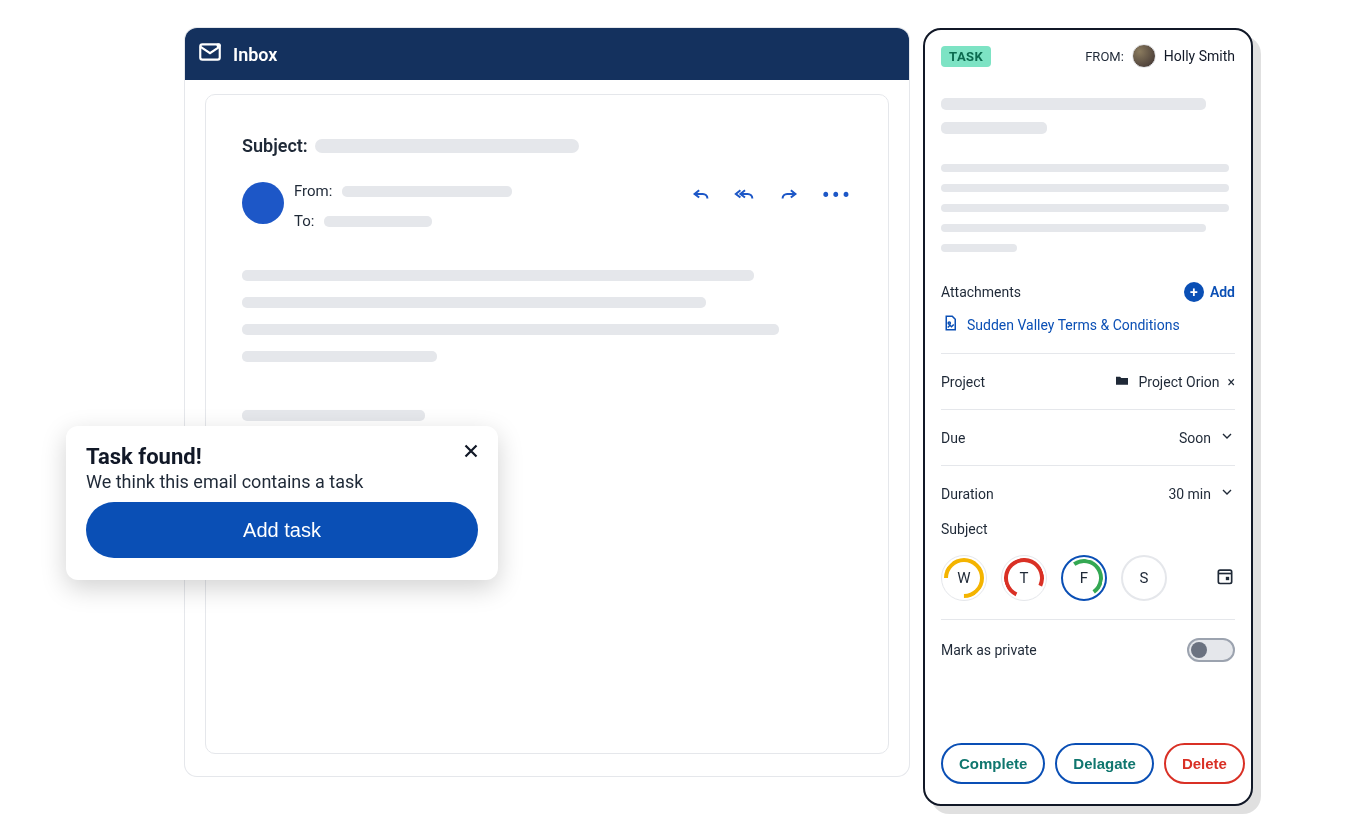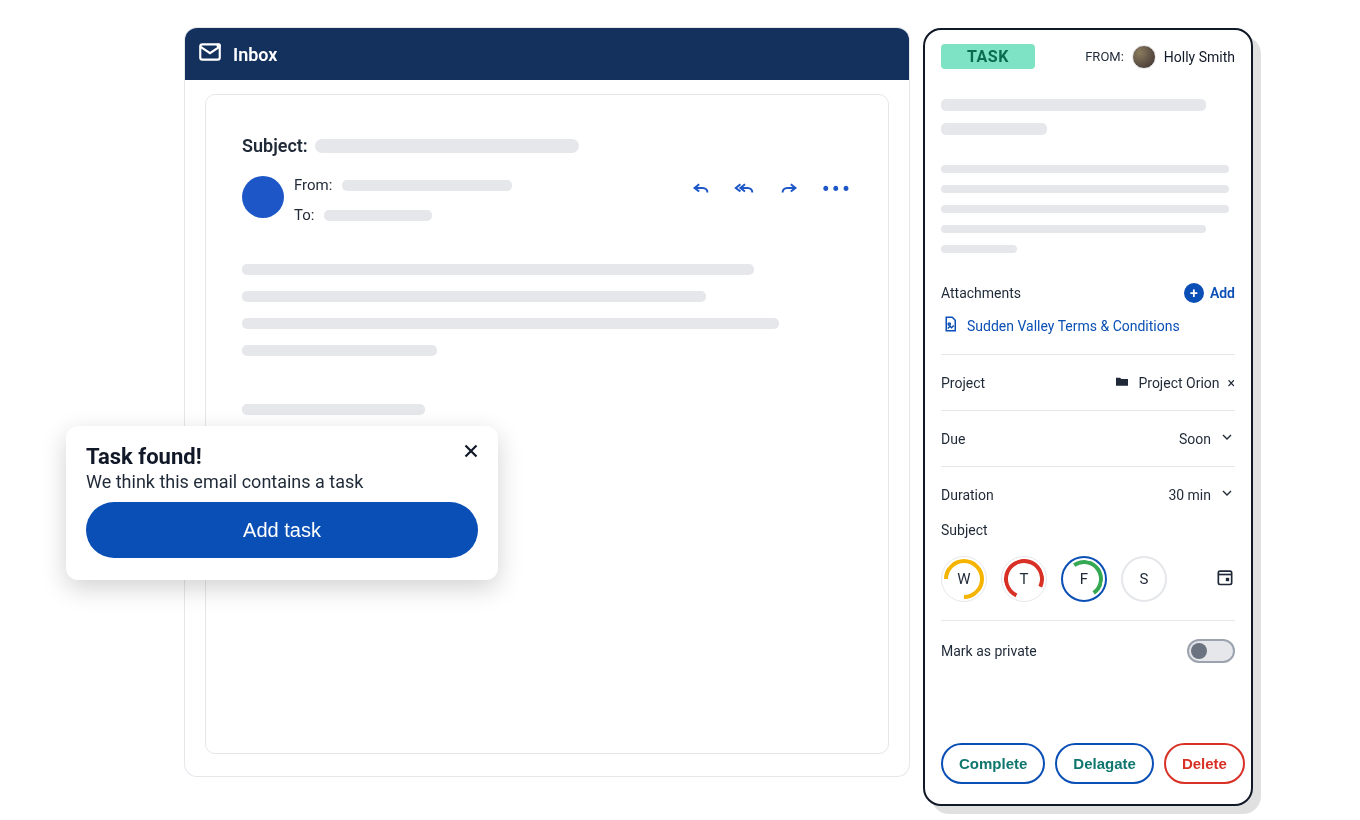--- a/index.html
+++ b/index.html
@@ -34,21 +34,21 @@
     font-weight: 600;
   }
   .inbox-header svg { width: 26px; height: 26px; }
   .email-card {
     margin: 14px 20px 18px 20px;
     border: 1px solid #e5e7eb;
     border-radius: 10px;
     padding: 40px 36px 20px 36px;
     height: 660px;
   }
-  .subject-row { display: flex; align-items: center; gap: 7px; margin-bottom: 20px; }
+  .subject-row { display: flex; align-items: center; gap: 7px; margin-bottom: 26px; }
   .subject-label { font-size: 18px; font-weight: 600; color: #1f2937; }
   .ph { background: #e5e7eb; border-radius: 5px; height: 9px; }
   .ph.big { height: 14px; border-radius: 7px; }
   .subject-ph { width: 264px; }
   .from-block { display: flex; align-items: flex-start; gap: 10px; margin-bottom: 40px; }
   .avatar-circle { width: 42px; height: 42px; border-radius: 50%; background: #1d57c7; flex-shrink: 0; }
   .from-lines { display: flex; flex-direction: column; gap: 12px; font-size: 15px; color: #1f2937; }
   .from-lines .row { display: flex; align-items: center; gap: 10px; }
   .from-ph { width: 170px; height: 11px; }
   .to-ph { width: 108px; height: 11px; }
@@ -98,23 +98,23 @@
     border: 2px solid #111827;
     box-shadow: 8px 8px 0 rgba(0,0,0,0.12);
     padding: 14px 16px 20px 16px;
     display: flex;
     flex-direction: column;
   }
   .panel-top { display: flex; align-items: center; gap: 8px; }
   .task-badge {
     background: #7de3c4;
     color: #0b6b4f;
-    font-size: 16px;
+    font-size: 13px;
     font-weight: 700;
-    padding: 3px 26px;
+    padding: 3px 8px;
     border-radius: 4px;
     letter-spacing: 0.5px;
   }
   .from-label { margin-left: auto; font-size: 13px; color: #1f2937; }
   .mini-avatar { width: 24px; height: 24px; border-radius: 50%; background: radial-gradient(circle at 30% 30%, #8a7b5e, #3b2f2f); border: 1px solid #e5e7eb; }
   .sender-name { font-size: 14px; color: #111827; }
   .panel-ph1 { margin-top: 30px; display: flex; flex-direction: column; gap: 12px; }
   .panel-ph1 .ph { height: 12px; }
   .panel-ph2 { margin-top: 30px; display: flex; flex-direction: column; gap: 12px; }
   .panel-ph2 .ph { height: 8px; }

